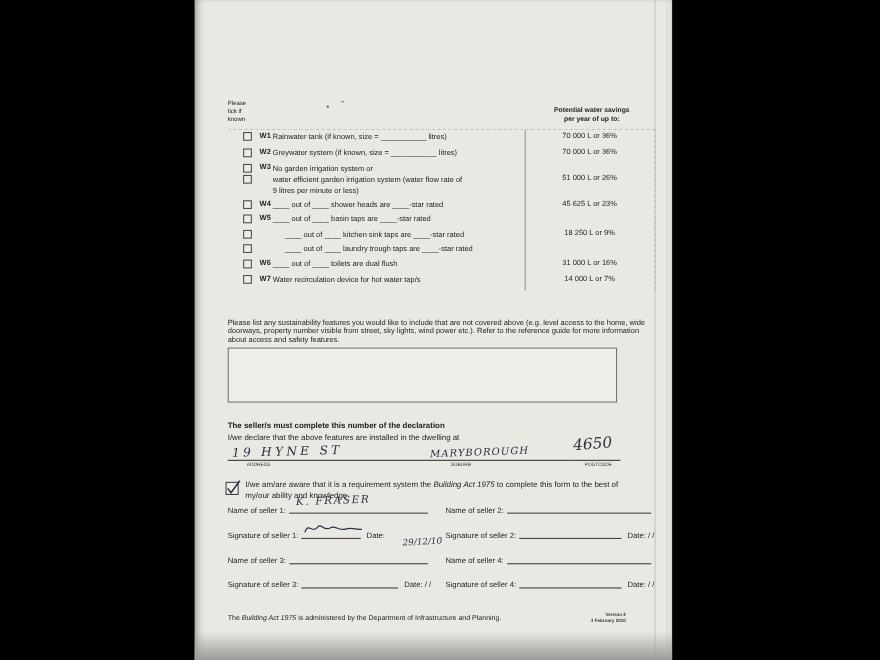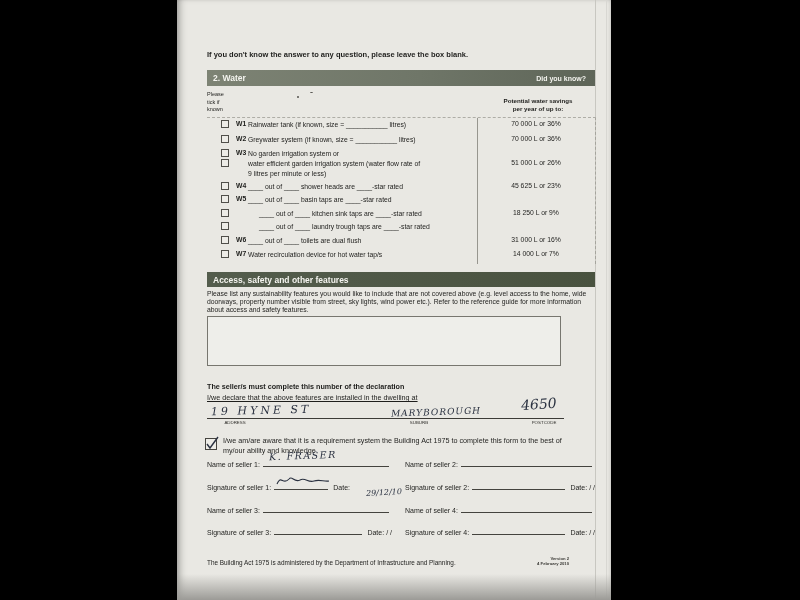--- a/index.html
+++ b/index.html
@@ -35,34 +35,34 @@
   .wtext{position:absolute;left:41px;top:2px;width:226px;line-height:10px;}
   .wl2{top:12px;} .wl3{top:22px;}
   .wsave{position:absolute;left:270px;top:2px;width:118px;text-align:center;}
   .wsave.mid{top:12px;}
 
   .access-instr{position:absolute;left:30px;top:290px;width:390px;font-size:6.8px;line-height:8px;}
   .notes-box{position:absolute;left:30px;top:316px;width:352px;height:48px;
        border:1px solid #77766f;background:rgba(255,255,255,.25);font-size:7px;}
 
   .decl-head{position:absolute;left:30px;top:382px;font-size:7.2px;font-weight:bold;}
-  .decl-intro{position:absolute;left:30px;top:393px;font-size:7.2px;text-decoration:underline;}
+  .decl-intro{position:absolute;left:30px;top:393px;font-size:7.2px;}
 
   .fline{position:absolute;border-bottom:1px solid #3c3b37;height:1px;}
   .flabel{position:absolute;font-size:4.4px;color:#2c2b28;text-align:center;}
 
   .hand{font-family:"DejaVu Serif",serif;font-style:italic;color:#2a3140;}
   .hw-address{position:absolute;left:34px;top:404px;font-size:11px;letter-spacing:3px;transform:rotate(-1.5deg);}
   .hw-suburb{position:absolute;left:214px;top:407px;font-size:9px;letter-spacing:1px;transform:rotate(-2deg);}
   .hw-postcode{position:absolute;left:344px;top:396px;font-size:14px;transform:rotate(-4deg);}
 
   .ack-cb{position:absolute;left:28px;top:438px;width:10px;height:10px;border:1px solid #45443f;background:#edece7;}
   .ack-tick{position:absolute;left:-2px;top:-4px;}
   .ack-text{position:absolute;left:46px;top:436px;width:352px;font-size:7.2px;line-height:9.5px;}
-  .italic{}
+  .italic{font-style:italic;}
 
   .seller-row{position:absolute;left:30px;width:388px;display:flex;font-size:7px;}
   .half1{position:relative;width:198px;display:flex;align-items:flex-end;padding-right:13px;box-sizing:border-box;}
   .half2{position:relative;width:190px;display:flex;align-items:flex-end;box-sizing:border-box;}
   .slbl{white-space:nowrap;}
   .uline{flex:1;border-bottom:1px solid #44433e;margin:0 3px 1px 3px;height:8px;position:relative;}
   .datebit{white-space:nowrap;margin-left:2px;}
   .hw-name{position:absolute;left:66px;top:-8px;font-size:9.5px;letter-spacing:1.5px;white-space:nowrap;transform:rotate(-2deg);}
   .hw-date{position:absolute;font-size:8px;white-space:nowrap;transform:rotate(-3deg);top:-3px;left:16px;}
   .sig-svg{position:absolute;left:0px;top:-8px;}
@@ -75,26 +75,21 @@
 </head>
 <body>
 
 <div class="stage">
   <div class="paper">
     <div class="crease" style="left:418px;"></div>
     <div class="crease2" style="left:429px;"></div>
     <div class="speck" style="left:120px;top:96px;width:2px;height:2px;"></div>
     <div class="speck" style="left:133px;top:92px;width:3px;height:1px;"></div>
 
-    <div class="intro">If you don't know the answer to any question, please leave the box blank.</div>
-
-    <div class="bar bar-water">
-      <span class="bar-title">2. Water</span>
-      <span class="bar-right">Did you know?</span>
-    </div>
+
 
     <div class="tick-hint">
       <div>Please</div>
       <div>tick if</div>
       <div>known</div>
     </div>
     <div class="savings-hdr">
       <div>Potential water savings</div>
       <div>per year of up to:</div>
     </div>
@@ -162,23 +157,20 @@
       </div>
 
       <div class="wrow" style="height:15px;">
         <span class="cb"></span>
         <span class="wcode">W7</span>
         <span class="wtext">Water recirculation device for hot water tap/s</span>
         <span class="wsave">14 000 L or 7%</span>
       </div>
     </div>
 
-    <div class="bar bar-access">
-      <span class="bar-title">Access, safety and other features</span>
-    </div>
     <div class="access-instr">Please list any sustainability features you would like to include that are not covered above (e.g. level access to the home, wide doorways, property number visible from street, sky lights, wind power etc.). Refer to the reference guide for more information about access and safety features.</div>
     <div class="notes-box"></div>
 
     <div class="decl-head">The seller/s must complete this number of the declaration</div>
     <div class="decl-intro">I/we declare that the above features are installed in the dwelling at</div>
 
     <div class="fline" style="left:30px;top:417px;width:183px;"></div>
     <div class="flabel" style="left:38px;top:420px;width:40px;">ADDRESS</div>
     <div class="hand hw-address">19 HYNE ST</div>
 

